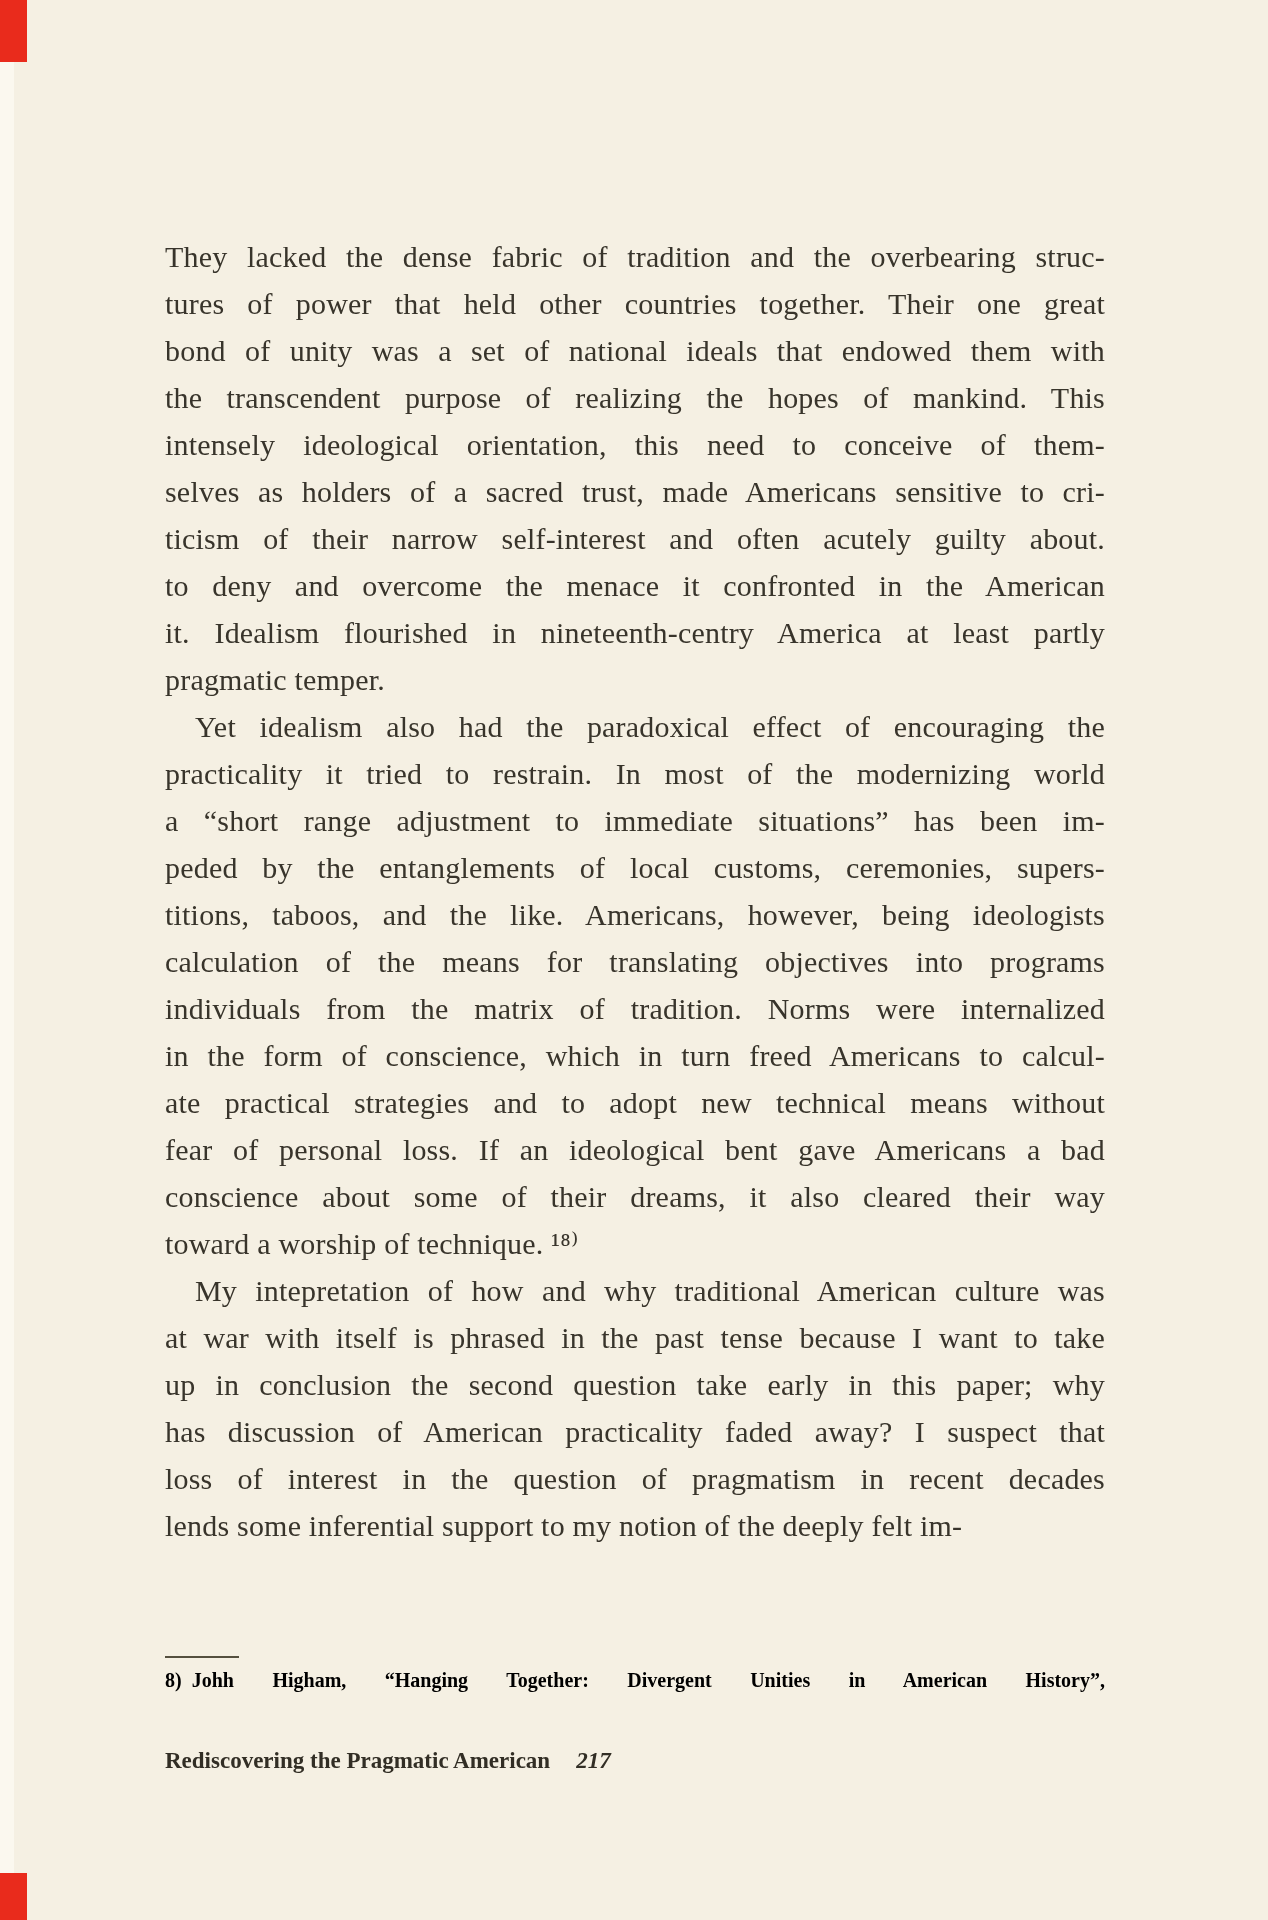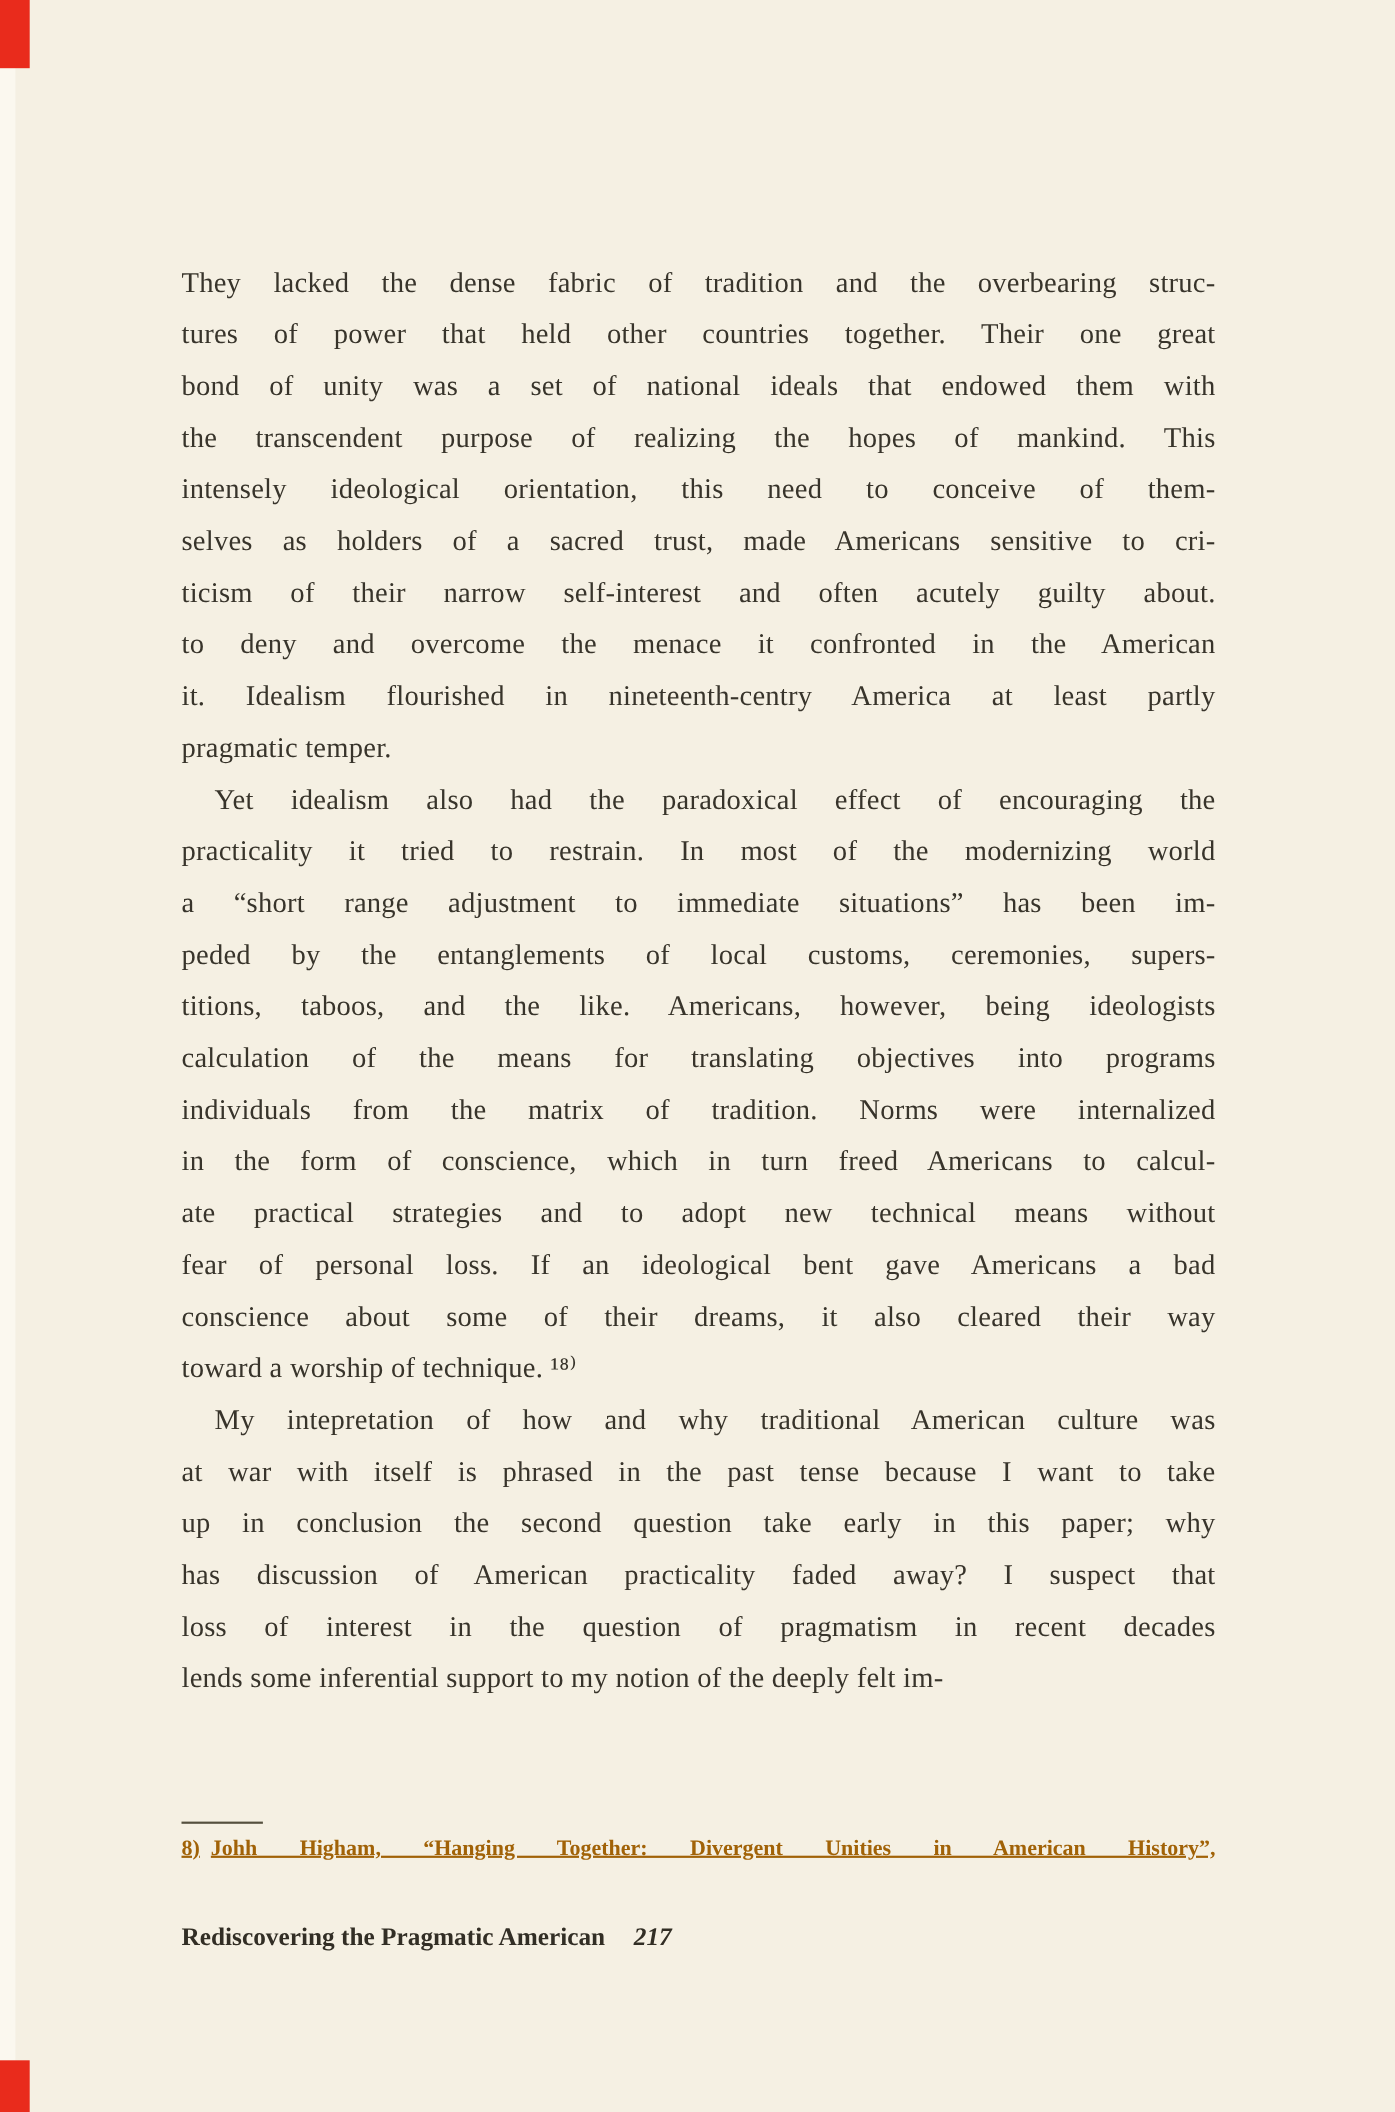--- a/index.html
+++ b/index.html
@@ -29,21 +29,21 @@
     background: #e92b1c;
   }
   .red-mark.top { top: 0; height: 62px; }
   .red-mark.bottom { top: 1873px; height: 47px; }
 
   .body-text {
     position: absolute;
     left: 165px;
     top: 233px;
     width: 940px;
-    font-size: 26px;
+    font-size: 30px;
     line-height: 47px;
     letter-spacing: 0.2px;
   }
   .body-text .line {
     text-align: justify;
     text-align-last: justify;
     white-space: normal;
   }
   .body-text .line.last {
     text-align-last: left;
@@ -53,22 +53,21 @@
   }
 
   .footnote {
     position: absolute;
     left: 165px;
     top: 1656px;
     width: 940px;
     font-size: 20px;
     line-height: 36px;
     font-weight: 700;
-    color: #a16207;
-    text-decoration: underline;
+    color: #000000;
   }
   .footnote-rule {
     width: 74px;
     height: 2px;
     background: #55503f;
     margin-bottom: 4px;
   }
   .footnote-line1 {
     text-align: justify;
     text-align-last: justify;

